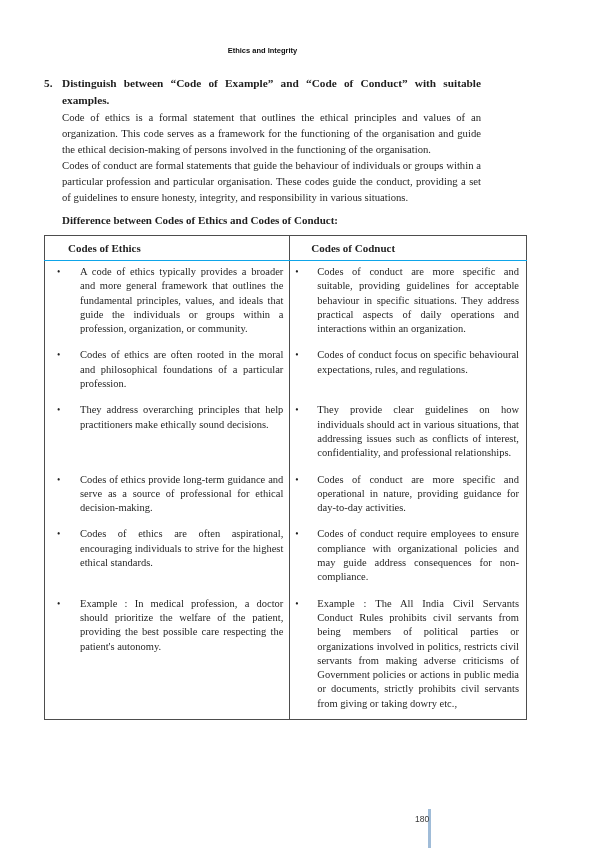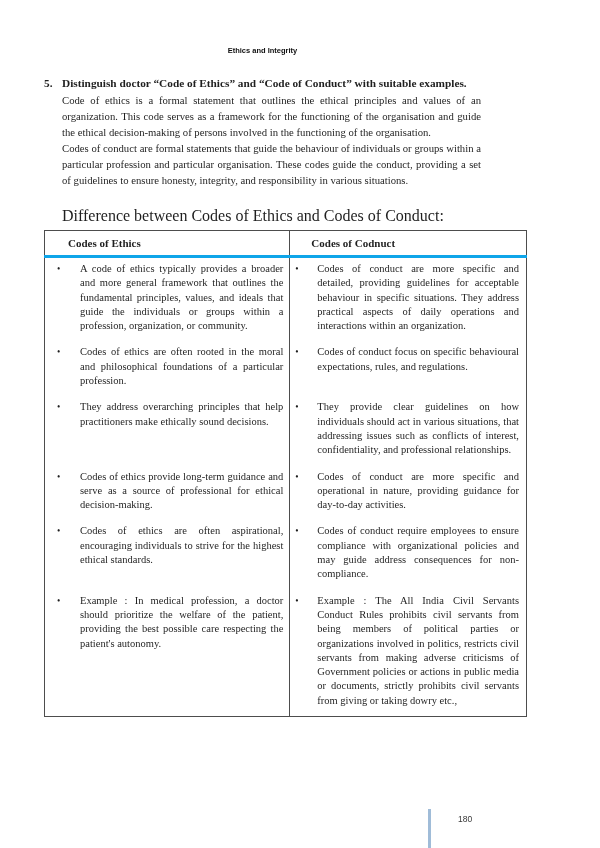--- a/index.html
+++ b/index.html
@@ -10,53 +10,53 @@
   }
   .content { position:absolute; left:44px; top:46px; width:437px; }
   .running-header {
     font-family:"Liberation Sans","DejaVu Sans",sans-serif;
     font-size:7.5px; font-weight:bold; text-align:center; color:#101010;
   }
   .question { display:flex; margin-top:20px; font-weight:bold; font-size:11.3px; line-height:17px; }
   .qnum { width:18px; flex-shrink:0; }
   .qtext { flex:1; text-align:justify; }
   .para { margin-left:18px; font-size:10.7px; line-height:16px; text-align:justify; }
-  .section-heading { margin-left:18px; margin-top:20px; font-size:16px; font-weight:normal; line-height:15px; }
+  .section-heading { margin-left:18px; margin-top:8px; font-size:11px; font-weight:bold; line-height:15px; }
   table.diff { margin-top:7px; width:483px; border-collapse:collapse; table-layout:fixed; }
   table.diff { border:1px solid #4d4d4d; }
   .diff th {
     font-size:11px; font-weight:bold; text-align:left;
-    border-bottom:3px solid #0ea5e9; padding:5px 6px 4px 23px; line-height:15px;
+    border-bottom:1px solid #0ea5e9; padding:5px 6px 4px 23px; line-height:15px;
   }
   .diff th.col-conduct { border-left:1px solid #4d4d4d; padding-left:21px; }
   .diff td { vertical-align:top; padding:4px 0 8px 0; }
   .diff td.conduct-cell { border-left:1px solid #4d4d4d; }
   .bullet { display:flex; font-size:10.5px; line-height:14.3px; }
   .ethics-cell .bullet { padding-left:12px; padding-right:6px; }
   .conduct-cell .bullet { padding-left:5px; padding-right:7px; }
   .dot { width:23px; flex-shrink:0; font-size:9.5px; }
   .conduct-cell .dot { width:22px; }
   .btext { flex:1; text-align:justify; }
   .accent-bar { position:absolute; left:428px; top:809px; width:3px; height:39px; background:#a0bcd8; }
   .page-number {
-    position:absolute; left:458px; top:814px;
+    position:absolute; left:415px; top:814px;
     font-family:"Liberation Sans","DejaVu Sans",sans-serif;
     font-size:8.5px; color:#383838;
   }
 </style>
 </head>
 <body>
 
 <div class="content">
 
   <div class="running-header">Ethics and Integrity</div>
 
   <div class="question">
     <span class="qnum">5.</span>
-    <div class="qtext">Distinguish doctor “Code of Ethics” and “Code of Conduct” with suitable examples.</div>
+    <div class="qtext">Distinguish between “Code of Example” and “Code of Conduct” with suitable examples.</div>
   </div>
 
   <p class="para">Code of ethics is a formal statement that outlines the ethical principles and values of an organization. This code serves as a framework for the functioning of the organisation and guide the ethical decision-making of persons involved in the functioning of the organisation.</p>
 
   <p class="para">Codes of conduct are formal statements that guide the behaviour of individuals or groups within a particular profession and particular organisation. These codes guide the conduct, providing a set of guidelines to ensure honesty, integrity, and responsibility in various situations.</p>
 
   <div class="section-heading">Difference between Codes of Ethics and Codes of Conduct:</div>
 
   <table class="diff">
     <colgroup>
@@ -73,21 +73,21 @@
       <tr>
         <td class="ethics-cell">
           <div class="bullet">
             <span class="dot">•</span>
             <div class="btext">A code of ethics typically provides a broader and more general framework that outlines the fundamental principles, values, and ideals that guide the individuals or groups within a profession, organization, or community.</div>
           </div>
         </td>
         <td class="conduct-cell">
           <div class="bullet">
             <span class="dot">•</span>
-            <div class="btext">Codes of conduct are more specific and detailed, providing guidelines for acceptable behaviour in specific situations. They address practical aspects of daily operations and interactions within an organization.</div>
+            <div class="btext">Codes of conduct are more specific and suitable, providing guidelines for acceptable behaviour in specific situations. They address practical aspects of daily operations and interactions within an organization.</div>
           </div>
         </td>
       </tr>
       <tr>
         <td class="ethics-cell">
           <div class="bullet">
             <span class="dot">•</span>
             <div class="btext">Codes of ethics are often rooted in the moral and philosophical foundations of a particular profession.</div>
           </div>
         </td>

